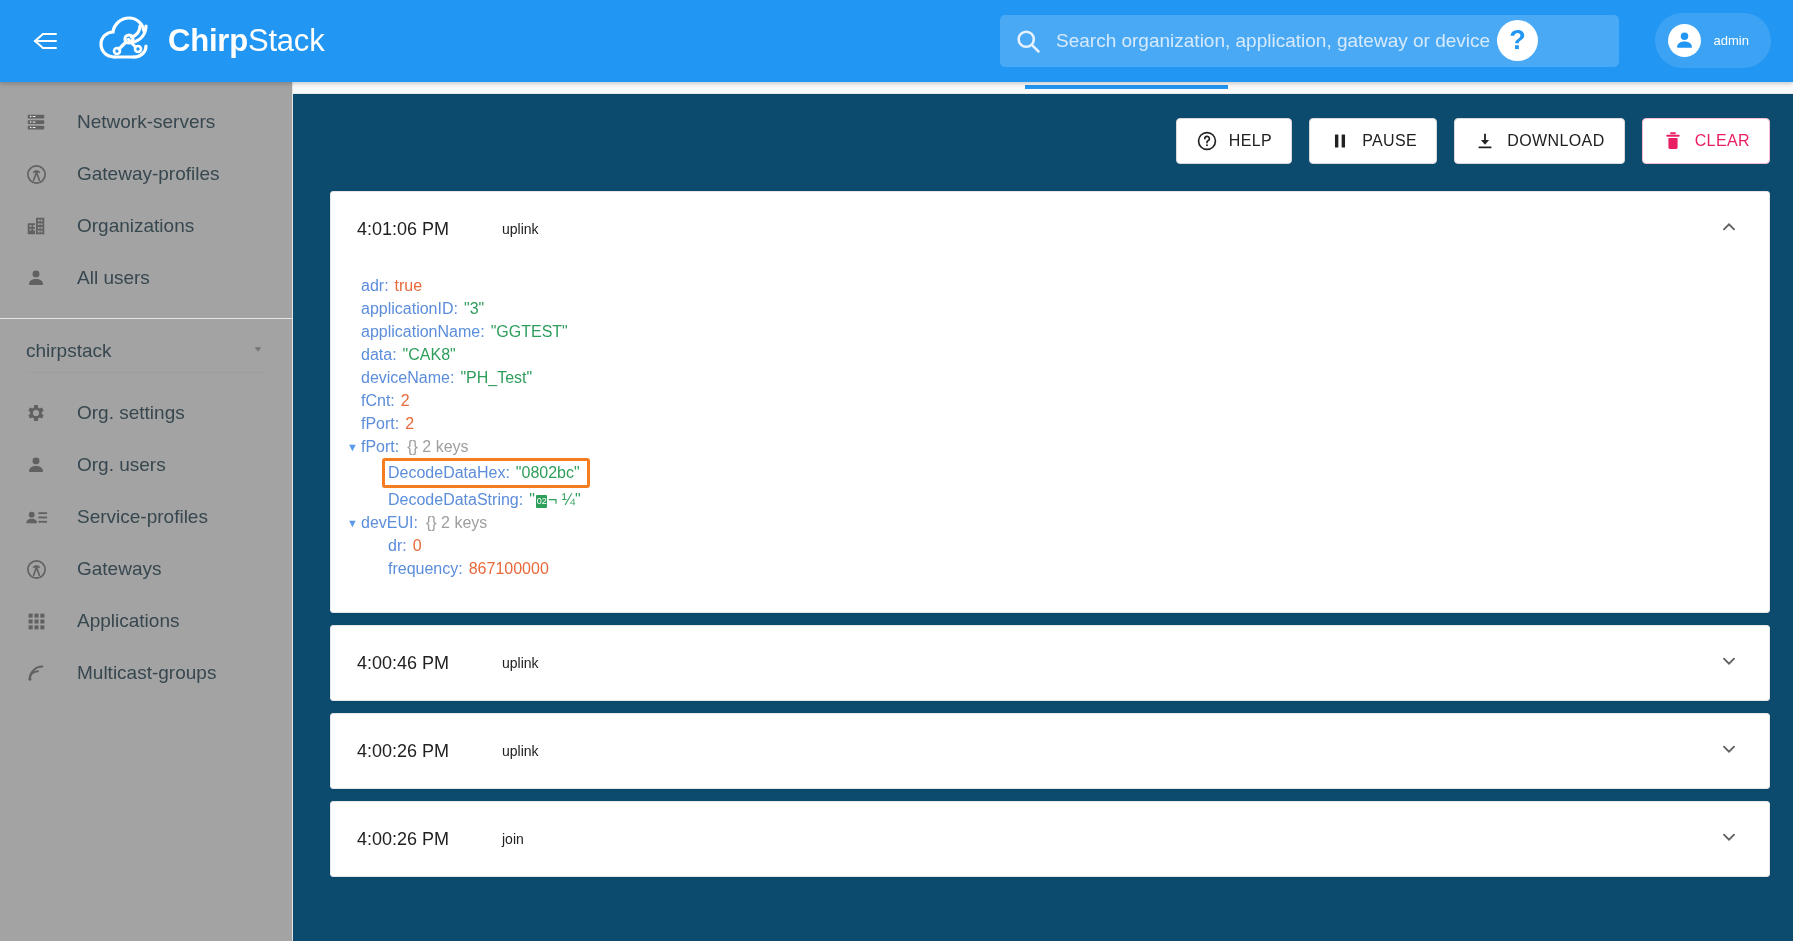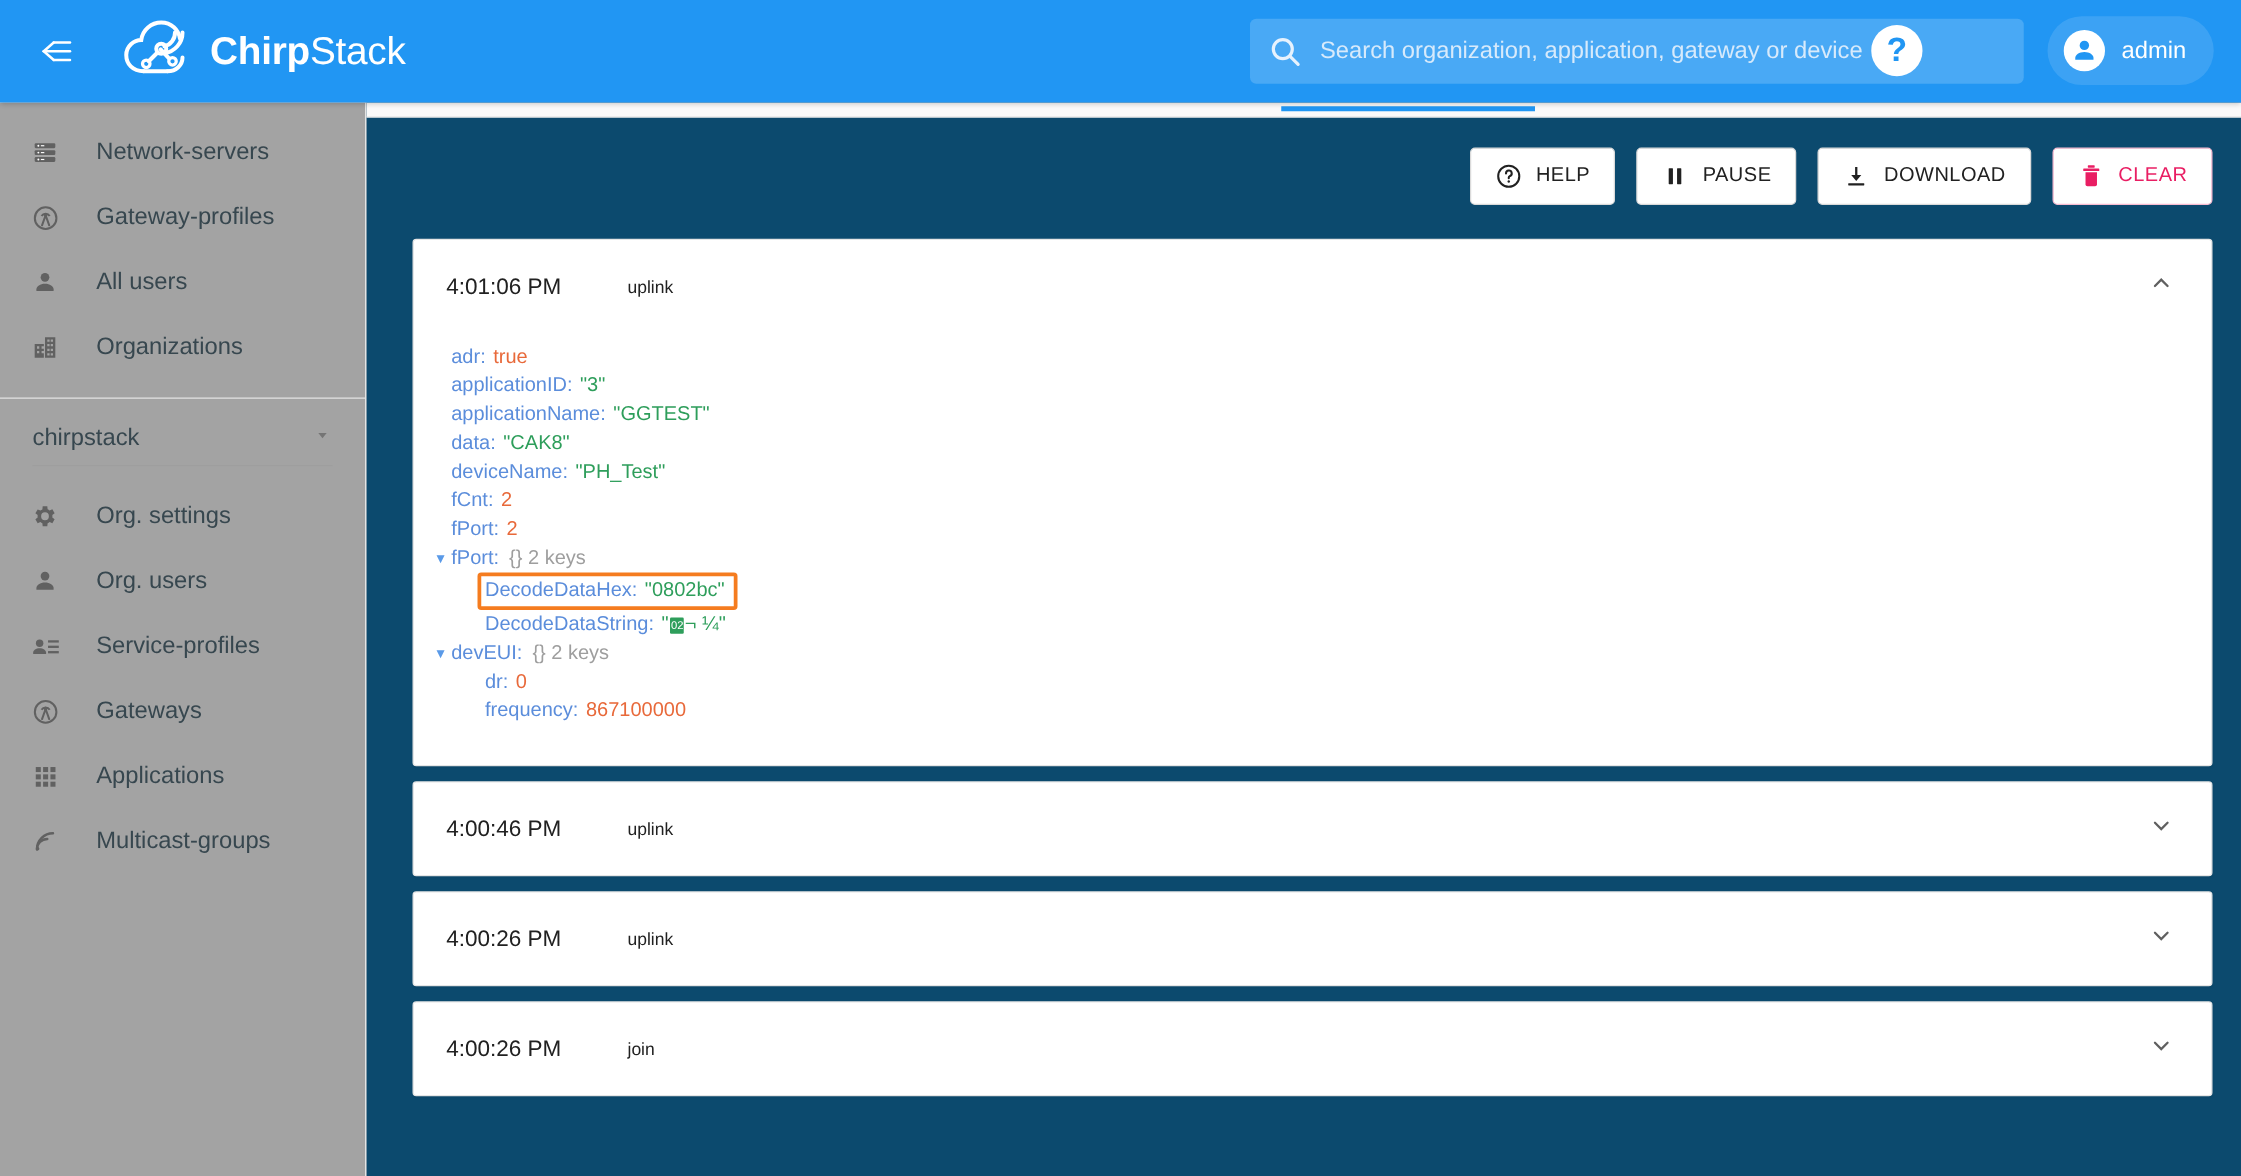--- a/index.html
+++ b/index.html
@@ -88,21 +88,21 @@
     background: rgba(255,255,255,0.12);
     cursor: pointer;
     color: #fff;
   }
   .user-avatar {
     width: 33px; height: 33px; border-radius: 50%;
     background: #ffffff; color: #2196f3;
     display: flex; align-items: center; justify-content: center;
     margin-right: 13px;
   }
-  .user-name { font-size: 19px; }
+  .user-name { font-size: 13px; }
 
   
   .sidebar {
     position: absolute; top: 82px; left: 0;
     width: 293px; height: 859px;
     background: #a3a3a3;
     border-right: 1px solid #e4e4e4;
     overflow: hidden;
     z-index: 20;
   }
@@ -338,35 +338,35 @@
         <path d="M12 9.6 L9 18 M12 9.6 L15 18" stroke-linecap="round"></path>
         <circle cx="12" cy="9.3" r="1.5" fill="currentColor" stroke="none"></circle>
       </svg>
     </span>
     <span class="nav-label">Gateway-profiles</span>
   </div>
 
   <div class="nav-item">
     <span class="nav-icon">
       <svg width="22" height="22" viewBox="0 0 24 24" fill="currentColor">
+        <path d="M3 21V9h8v12H3zm2-10v2h2v-2H5zm0 4v2h2v-2H5zm4-4v2h2v-2H9zm0 4v2h2v-2H9z"></path>
+        <path d="M12 21V3h9v18h-9zm2-16v2h2V5h-2zm3 0v2h2V5h-2zm-3 4v2h2V9h-2zm3 0v2h2V9h-2zm-3 4v2h2v-2h-2zm3 0v2h2v-2h-2zm-3 4v2h2v-2h-2zm3 0v2h2v-2h-2z"></path>
+      </svg>
+    </span>
+    <span class="nav-label">Organizations</span>
+  </div>
+
+  <div class="nav-item">
+    <span class="nav-icon">
+      <svg width="22" height="22" viewBox="0 0 24 24" fill="currentColor">
         <circle cx="12" cy="7.5" r="3.8"></circle>
         <path d="M12 13c-4.2 0-7.5 2.3-7.5 4.8V19.5h15v-1.7C19.5 15.3 16.2 13 12 13z"></path>
       </svg>
     </span>
     <span class="nav-label">All users</span>
-  </div>
-
-  <div class="nav-item">
-    <span class="nav-icon">
-      <svg width="22" height="22" viewBox="0 0 24 24" fill="currentColor">
-        <path d="M3 21V9h8v12H3zm2-10v2h2v-2H5zm0 4v2h2v-2H5zm4-4v2h2v-2H9zm0 4v2h2v-2H9z"></path>
-        <path d="M12 21V3h9v18h-9zm2-16v2h2V5h-2zm3 0v2h2V5h-2zm-3 4v2h2V9h-2zm3 0v2h2V9h-2zm-3 4v2h2v-2h-2zm3 0v2h2v-2h-2zm-3 4v2h2v-2h-2zm3 0v2h2v-2h-2z"></path>
-      </svg>
-    </span>
-    <span class="nav-label">Organizations</span>
   </div>
 
   <div class="sidebar-divider"></div>
 
   <div class="org-select-wrap">
     <span class="org-select-name">chirpstack</span>
     <span class="org-caret">
       <svg width="16" height="16" viewBox="0 0 24 24" fill="currentColor">
           <path d="M7 9.5h10L12 16z"></path>
         </svg>

